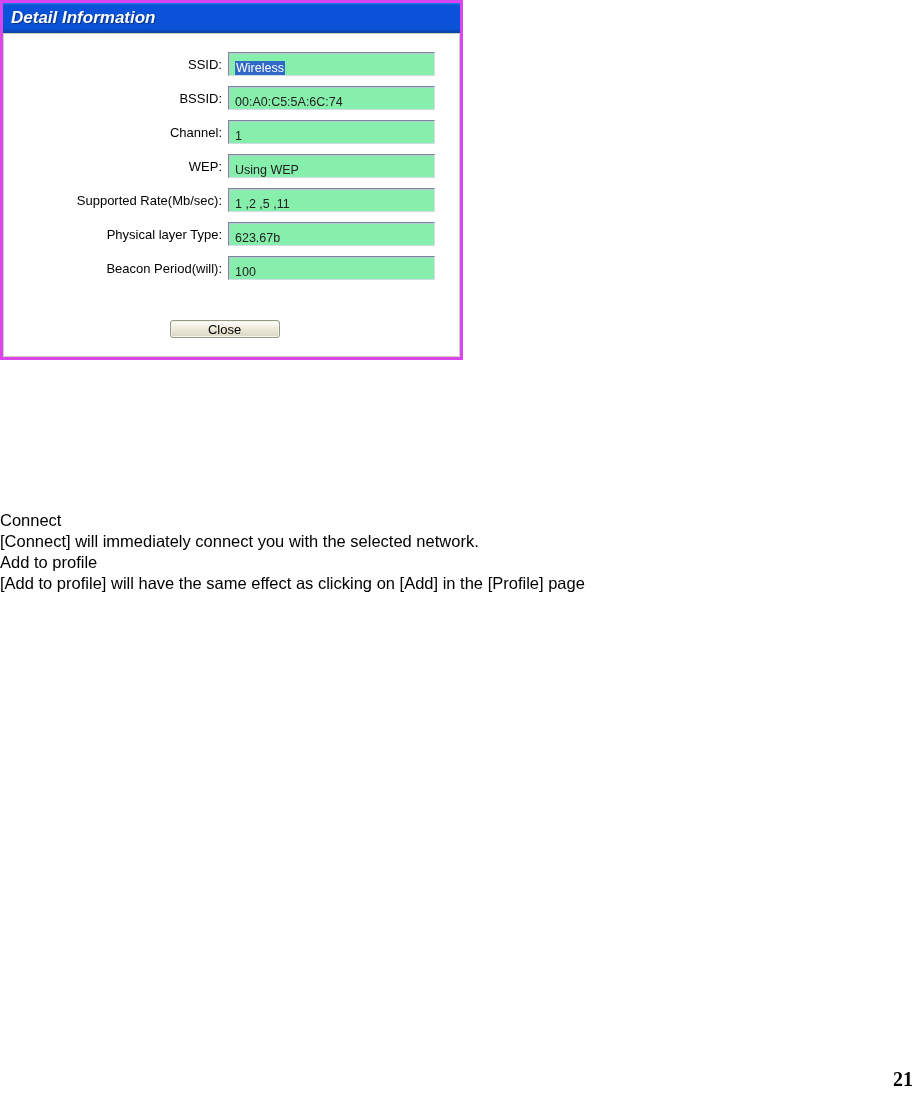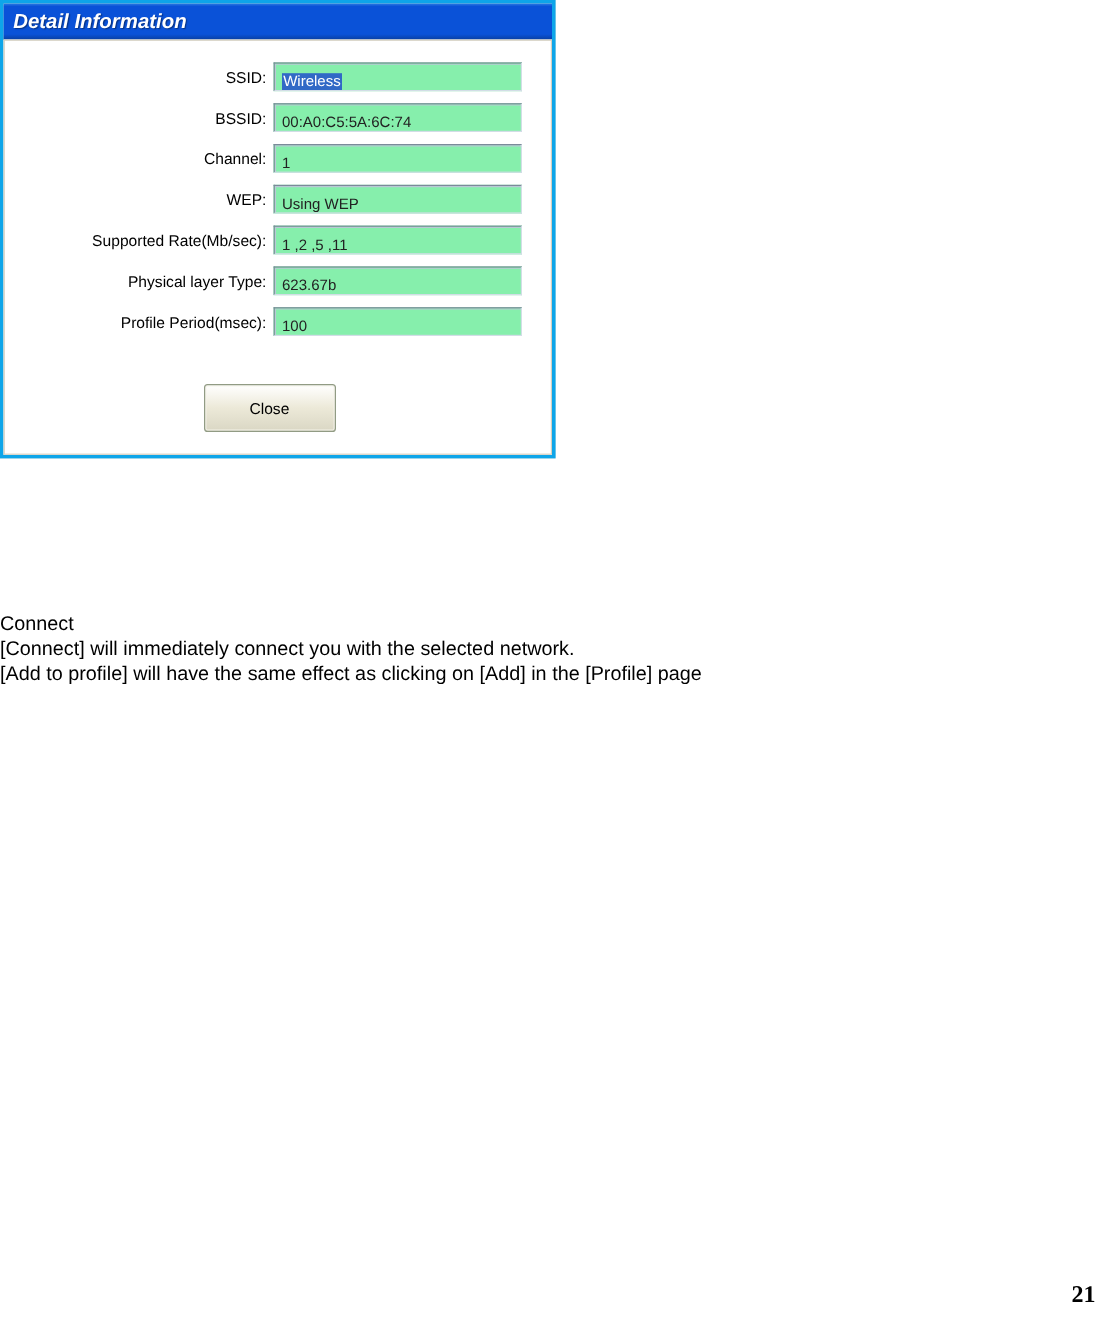--- a/index.html
+++ b/index.html
@@ -9,21 +9,21 @@
     background: #ffffff;
     width: 913px;
     height: 1105px;
     position: relative;
   }
   .dialog {
     position: absolute;
     left: 0;
     top: 0;
     width: 463px;
-    border: 3px solid #0ea5e9;
+    border: 3px solid #d946ef;
     background: #ece9d8;
     box-sizing: border-box;
   }
   .titlebar {
     height: 30px;
     background: linear-gradient(to bottom, #2a7ae2 0%, #0a52d8 8%, #0a52d8 85%, #083fa3 100%);
     display: flex;
     align-items: center;
     padding-left: 8px;
   }
@@ -77,21 +77,21 @@
     color: #ffffff;
     padding: 0 1px;
   }
   .button-row {
     margin-top: 30px;
     display: flex;
     justify-content: center;
   }
   .close-btn {
     width: 110px;
-    height: 40px;
+    height: 18px;
     background: linear-gradient(to bottom, #ffffff, #ece9d8 50%, #dad7c4);
     border: 1px solid #919b84;
     border-radius: 3px;
     font-size: 13px;
     font-family: Tahoma, sans-serif;
     color: #000;
     cursor: pointer;
     box-shadow: 0 0 0 1px #f5f3ea inset;
   }
   .doc-text {
@@ -159,32 +159,33 @@
     </div>
 
     <div class="form-row">
       <div class="form-label">Physical layer Type:</div>
       <div class="form-field">
           <span>623.67b</span>
         </div>
     </div>
 
     <div class="form-row">
-      <div class="form-label">Profile Period(msec):</div>
+      <div class="form-label">Beacon Period(will):</div>
       <div class="form-field">
           <span>100</span>
         </div>
     </div>
 
     <div class="button-row">
       <button class="close-btn">Close</button>
     </div>
 
   </div>
 </div>
 
 <div class="doc-text">
   <div>Connect</div>
   <div>[Connect] will immediately connect you with the selected network.</div>
+  <div>Add to profile</div>
   <div>[Add to profile] will have the same effect as clicking on [Add] in the [Profile] page</div>
 </div>
 
 <div class="page-number">21</div>
 
 </body></html>

